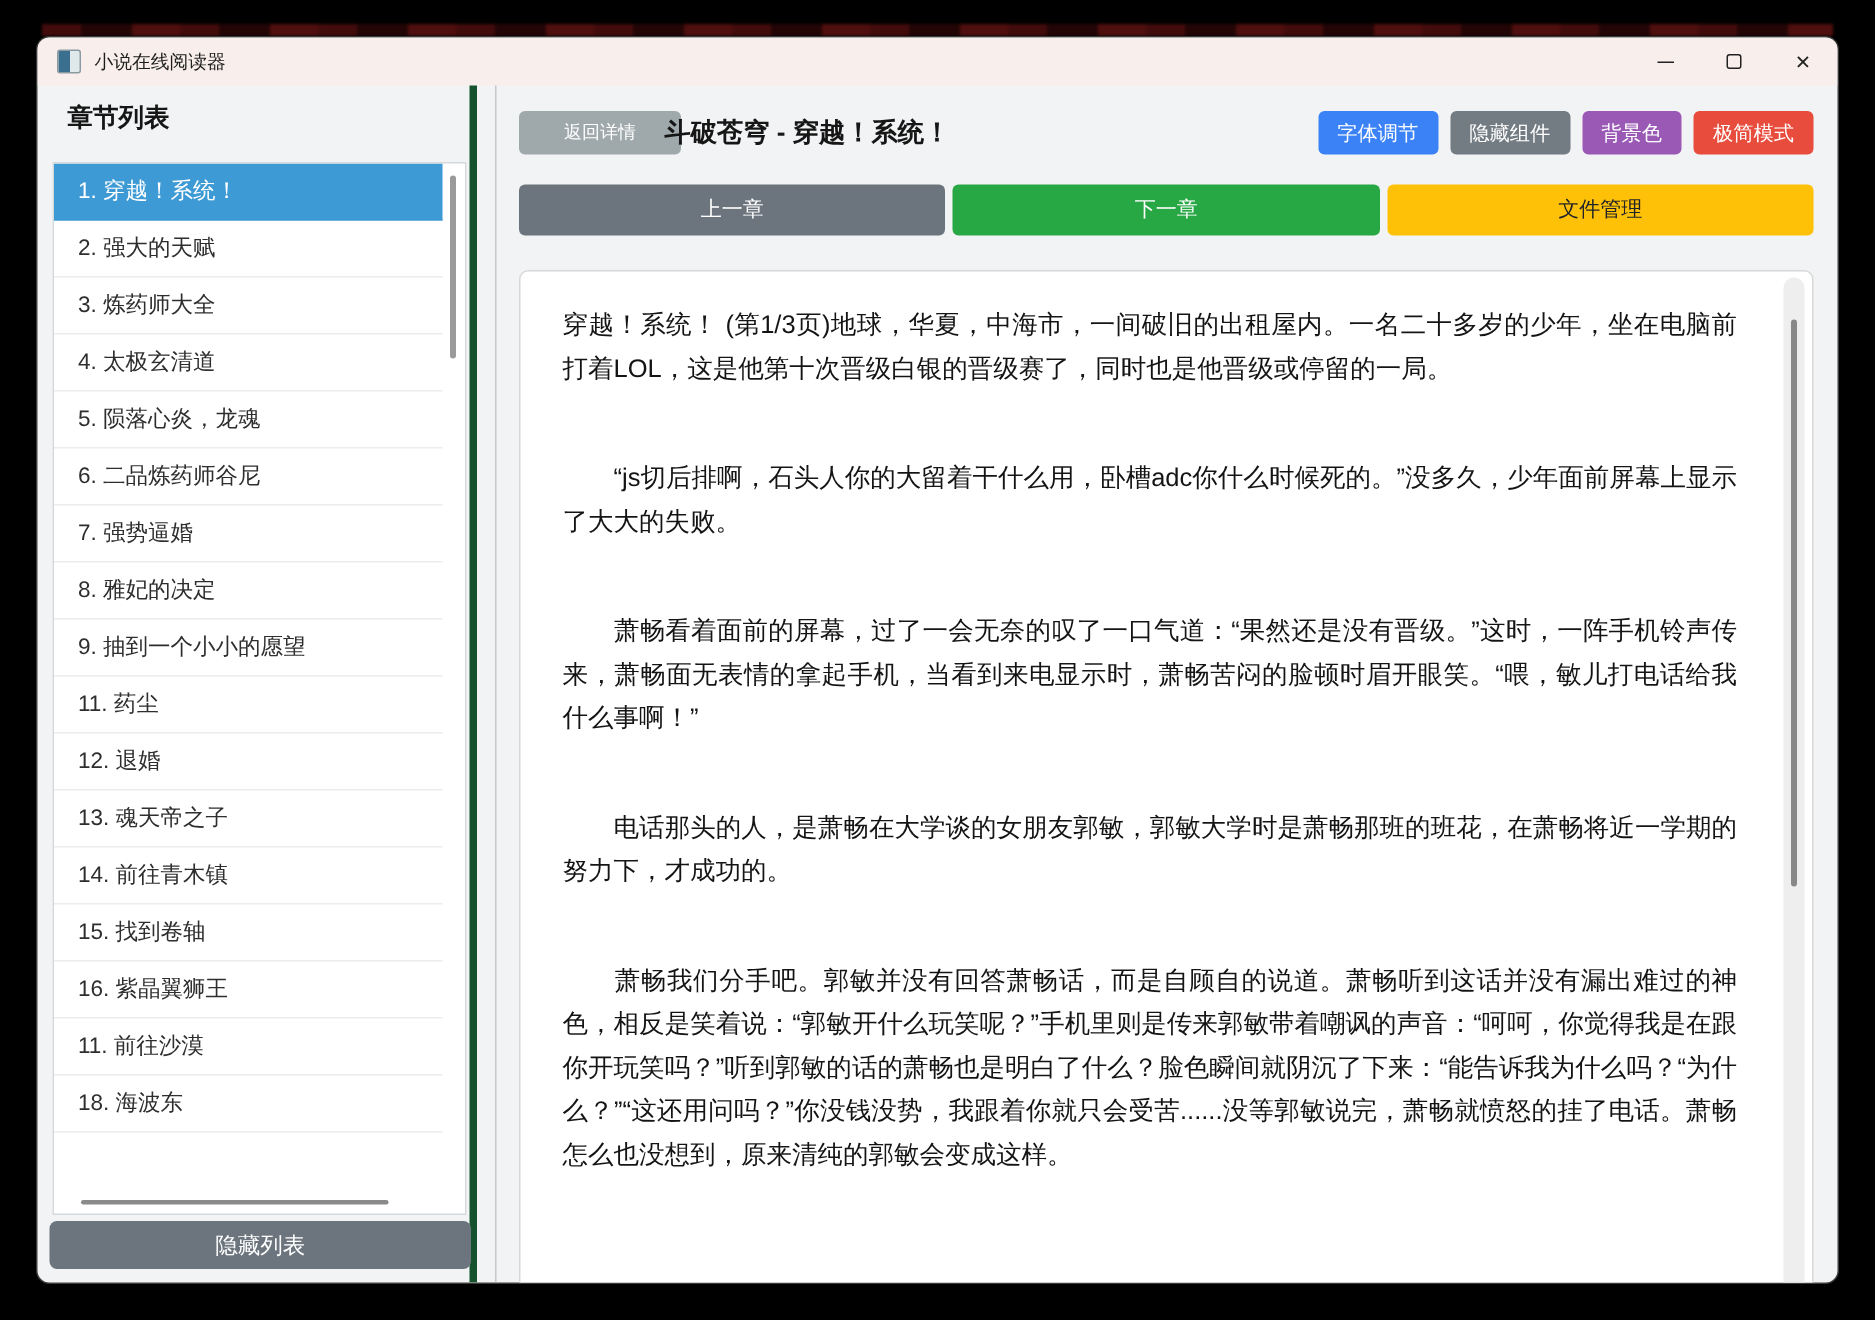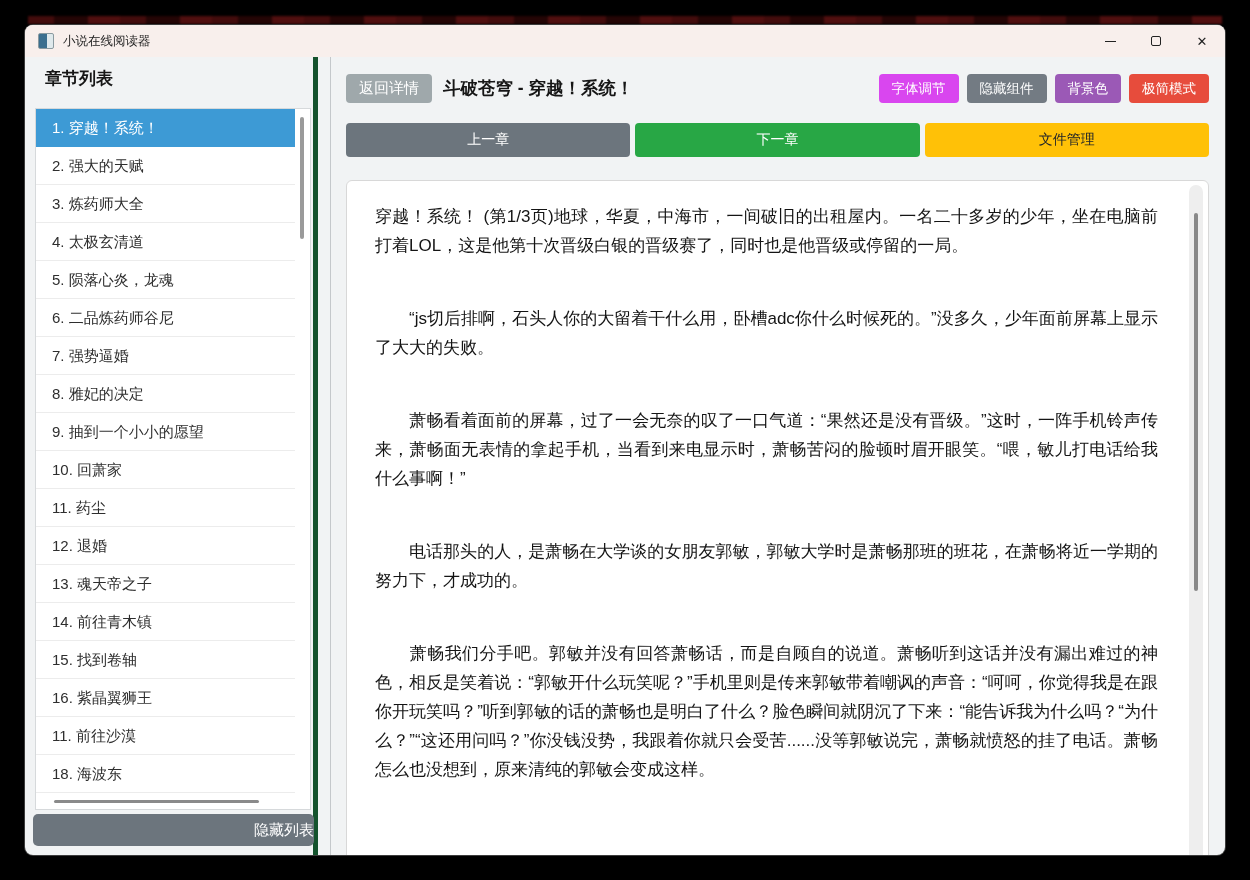--- a/index.html
+++ b/index.html
@@ -41,22 +41,22 @@
     background: #9a9a9a; border-radius: 2px; }
   .h-scroll-thumb { position: absolute; left: 18px; bottom: 6px; width: 205px; height: 3px;
     background: #8a8a8a; border-radius: 2px; }
   .hide-list-btn { position: absolute; left: 8px; top: 757px; width: 281px; height: 32px;
     border: none; border-radius: 5px; color: #fff; font-size: 15px;
     font-family: "Liberation Sans", sans-serif; cursor: pointer; }
 
   
   .main { position: absolute; left: 305px; top: 32px; width: 895px; height: 798px;
     border-left: 1px solid #c4c8cb; }
-  .back-btn { position: absolute; left: 15px; top: 17px; width: 86px; height: 29px;
-    border: none; border-radius: 4px; color: #fff; font-size: 15px;
+  .back-btn { position: absolute; left: 15px; top: 17px; width: 108px; height: 29px;
+    border: none; border-radius: 4px; color: #fff; font-size: 12px;
     font-family: "Liberation Sans", sans-serif; cursor: pointer; }
   .page-title { position: absolute; left: 112px; top: 17px; height: 29px; line-height: 29px;
     font-size: 17.5px; font-weight: bold; color: #161616; text-align: right; }
   .tools { position: absolute; right: 16px; top: 17px; display: flex; gap: 8px; }
   .tool-btn { height: 29px; padding: 0 13px; border: none; border-radius: 4px; color: #fff;
     font-size: 13.5px; font-family: "Liberation Sans", sans-serif; cursor: pointer; }
   .nav-row { position: absolute; left: 15px; right: 16px; top: 66px; height: 34px; display: flex; gap: 5px; }
   .nav-btn { flex: 1; border: none; border-radius: 4px; color: #fff; font-size: 14px;
     font-family: "Liberation Sans", sans-serif; cursor: pointer; }
   .nav-btn.files { color: #212529; }
@@ -100,41 +100,40 @@
       <ul class="chapter-list">
           <li class="selected">1. 穿越！系统！</li>
           <li>2. 强大的天赋</li>
           <li>3. 炼药师大全</li>
           <li>4. 太极玄清道</li>
           <li>5. 陨落心炎，龙魂</li>
           <li>6. 二品炼药师谷尼</li>
           <li>7. 强势逼婚</li>
           <li>8. 雅妃的决定</li>
           <li>9. 抽到一个小小的愿望</li>
-          <li>10. 回萧家</li>
           <li>11. 药尘</li>
           <li>12. 退婚</li>
           <li>13. 魂天帝之子</li>
           <li>14. 前往青木镇</li>
           <li>15. 找到卷轴</li>
           <li>16. 紫晶翼狮王</li>
           <li>11. 前往沙漠</li>
           <li>18. 海波东</li>
         </ul>
       <div class="v-scroll-thumb"></div>
       <div class="h-scroll-thumb"></div>
     </div>
-    <button class="hide-list-btn" style="background: rgb(108, 117, 125); text-align: right;">隐藏列表</button>
+    <button class="hide-list-btn" style="background: rgb(108, 117, 125);">隐藏列表</button>
   </div>
 
   <div class="main">
     <button class="back-btn" style="background: rgb(159, 168, 171);">返回详情</button>
     <div class="page-title">斗破苍穹 - 穿越！系统！</div>
     <div class="tools">
-      <button class="tool-btn" style="background: #d946ef;">字体调节</button>
+      <button class="tool-btn" style="background: #3b82f6;">字体调节</button>
       <button class="tool-btn" style="background: rgb(115, 123, 131);">隐藏组件</button>
       <button class="tool-btn" style="background: rgb(155, 89, 182);">背景色</button>
       <button class="tool-btn" style="background: rgb(231, 76, 60);">极简模式</button>
     </div>
 
     <div class="nav-row">
       <button class="nav-btn" style="background: rgb(108, 117, 125);">上一章</button>
       <button class="nav-btn" style="background: rgb(40, 167, 69);">下一章</button>
       <button class="nav-btn files" style="background: rgb(255, 193, 7); color: rgb(33, 37, 41);">文件管理</button>
     </div>

